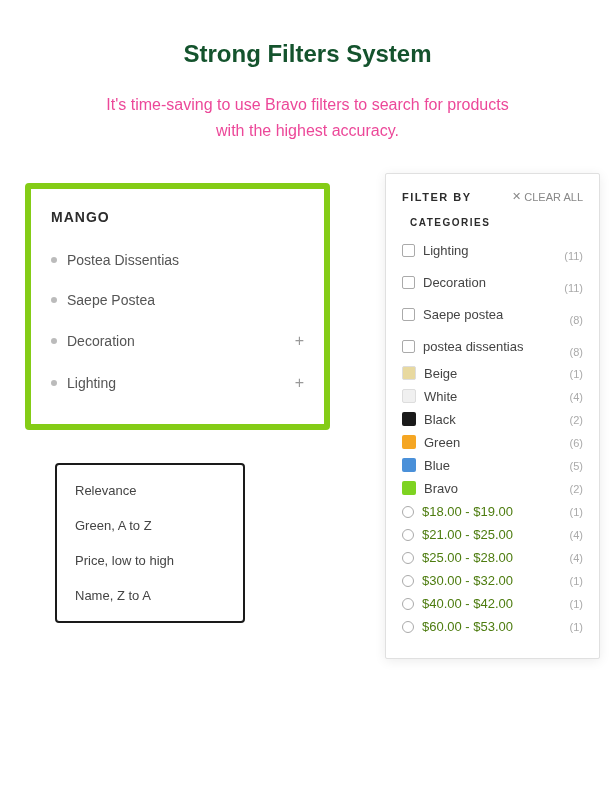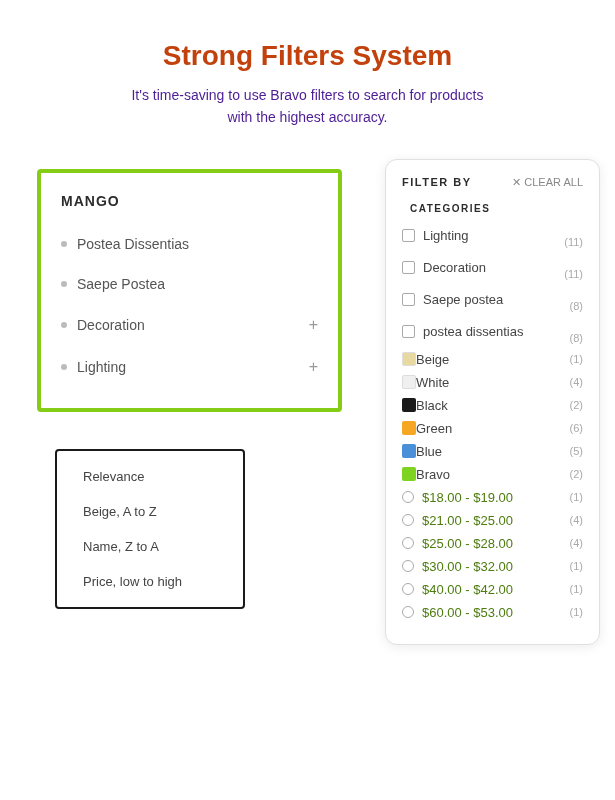--- a/index.html
+++ b/index.html
@@ -18,46 +18,46 @@
       background: #ffffff;
       position: relative;
     }
 
     
     .header-section {
       text-align: center;
       padding: 40px 60px 30px;
     }
     .header-title {
-      font-size: 28px;
+      font-size: 24px;
       font-weight: 700;
-      color: #c2410c;
-      margin-bottom: 12px;
+      color: #14532d;
+      margin-bottom: 24px;
     }
     .header-subtitle {
-      font-size: 14px;
-      color: #4c1d95;
+      font-size: 16px;
+      color: #ec4899;
       line-height: 1.6;
     }
 
     
     .content-area {
       position: relative;
       width: 615px;
       height: 620px;
     }
 
     
     .left-panel {
       position: absolute;
-      left: 37px;
+      left: 25px;
       top: 10px;
       width: 305px;
       background: #fff;
-      border: 4px solid #84cc16;
+      border: 6px solid #84cc16;
       border-radius: 4px;
       padding: 20px 0;
       z-index: 2;
     }
     .left-panel-title {
       font-size: 14px;
       font-weight: 700;
       color: #2c2c2c;
       padding: 0 20px 15px;
       letter-spacing: 1px;
@@ -89,39 +89,39 @@
 
     
     .sort-panel {
       position: absolute;
       left: 55px;
       top: 290px;
       width: 190px;
       background: #fff;
       border: 2px solid #1a1a1a;
       border-radius: 4px;
-      padding: 8px 8px;
+      padding: 8px 0;
       z-index: 3;
     }
     .sort-item {
       padding: 10px 18px;
       font-size: 13px;
       color: #444;
       cursor: pointer;
     }
 
     
     .filter-panel {
       position: absolute;
       right: 15px;
       top: 0;
       width: 215px;
       background: #fff;
       border: 1px solid #e0e0e0;
-      border-radius: 12px;
+      border-radius: 2px;
       box-shadow: 0 2px 12px rgba(0,0,0,0.08);
       padding: 16px;
       z-index: 4;
       max-height: 600px;
       overflow-y: auto;
     }
     .filter-panel::-webkit-scrollbar {
       width: 4px;
     }
     .filter-panel::-webkit-scrollbar-thumb {
@@ -196,21 +196,22 @@
 
     
     .color-item {
       display: flex;
       align-items: center;
       justify-content: space-between;
       margin-bottom: 8px;
     }
     .color-item-left {
       display: flex;
-      align-items: center;
+      align-items: flex-start;
+      gap: 8px;
     }
     .color-swatch {
       width: 14px;
       height: 14px;
       border-radius: 2px;
       flex-shrink: 0;
     }
     .color-label {
       font-size: 13px;
       color: #444;
@@ -293,23 +294,23 @@
         <div class="menu-item-left">
           <div class="menu-dot"></div>
           <span>Lighting</span>
         </div>
         <span class="menu-plus">+</span>
       </div>
     </div>
 
     <div class="sort-panel">
       <div class="sort-item">Relevance</div>
-      <div class="sort-item">Beige, A to Z</div>
+      <div class="sort-item">Green, A to Z</div>
+      <div class="sort-item">Price, low to high</div>
       <div class="sort-item">Name, Z to A</div>
-      <div class="sort-item">Price, low to high</div>
     </div>
 
     <div class="filter-panel">
 
       <div class="filter-header">
         <span class="filter-by-label">FILTER BY</span>
         <span class="clear-all-btn">
           <span class="clear-x">✕</span>
           <span>CLEAR ALL</span>
         </span>

